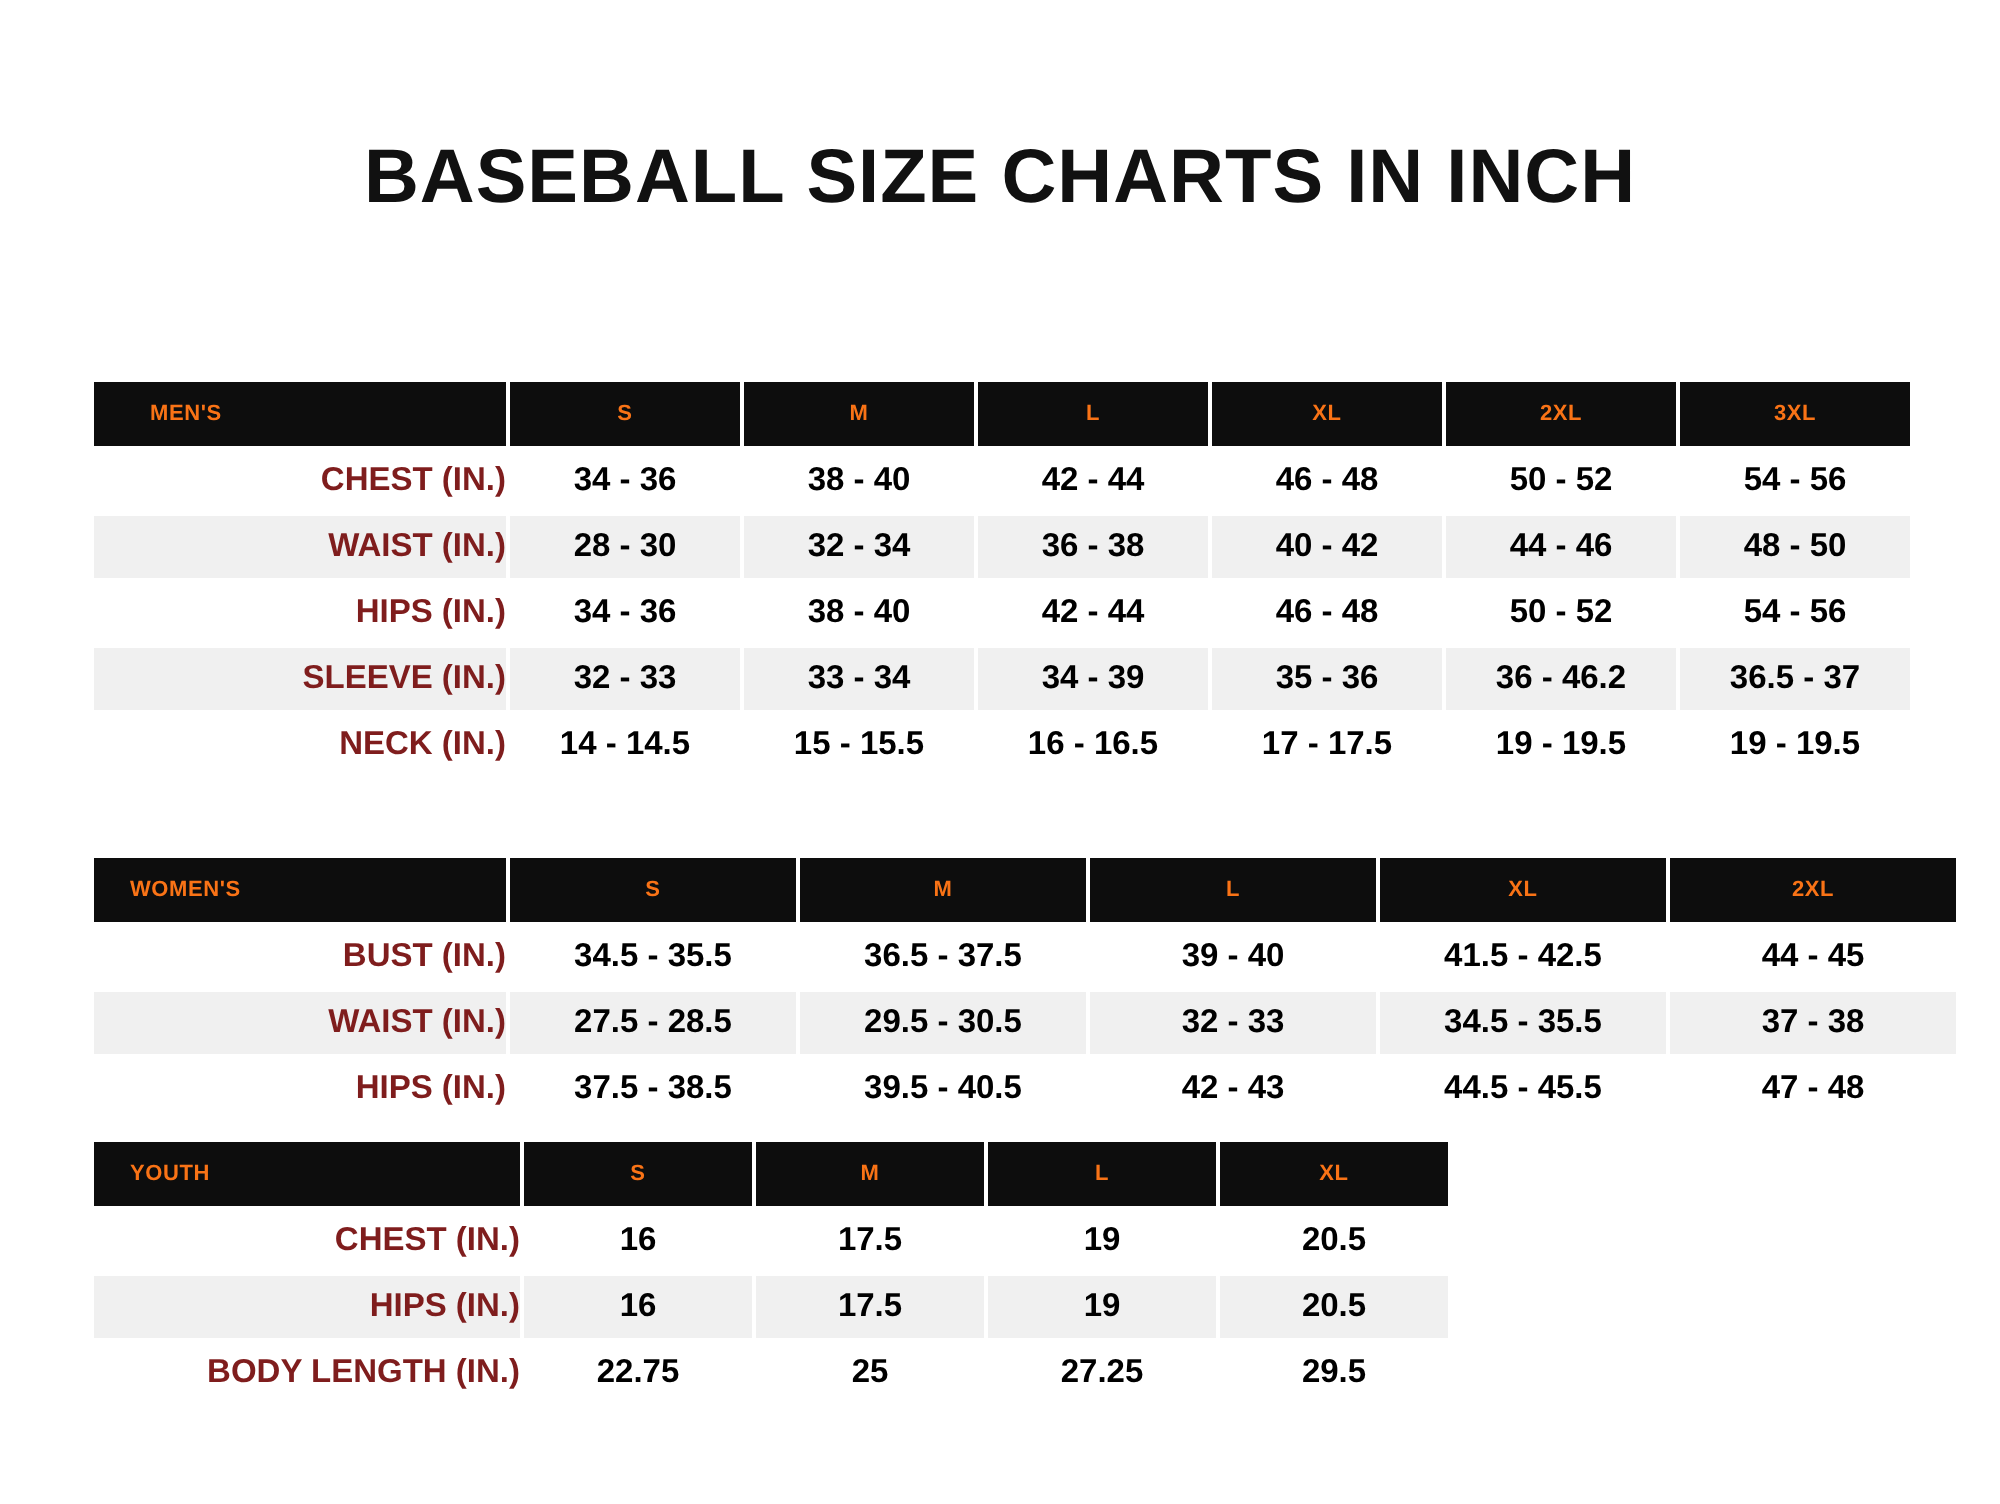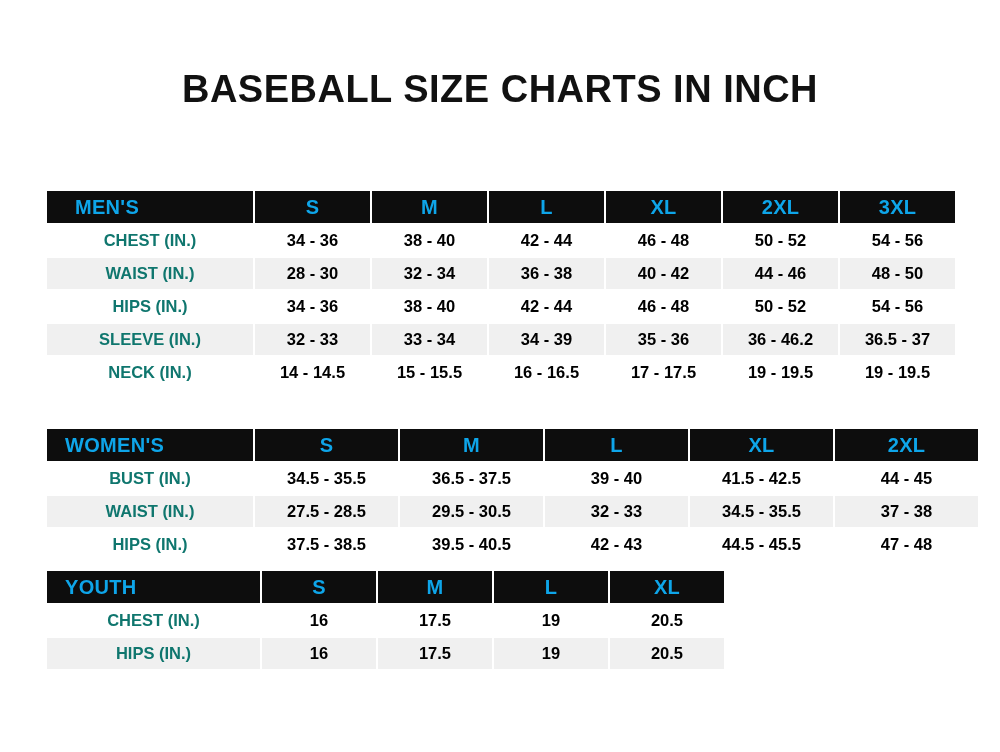--- a/index.html
+++ b/index.html
@@ -44,32 +44,32 @@
     text-align: center;
     vertical-align: middle;
     font-weight: bold;
     font-size: 16.5px;
     padding: 0;
     height: 31px;
     white-space: nowrap;
   }
   table.size-table thead th {
     background: #0d0d0d;
-    color: #0ea5e9;
-    font-size: 20px;
+    color: #f97316;
+    font-size: 11px;
     height: 32px;
     letter-spacing: 0.3px;
   }
   table.size-table thead th.rowhead {
     text-align: center;
   }
   table.size-table tbody td.rowhead {
     background: #ffffff;
-    color: #0f766e;
-    text-align: center;
+    color: #7f1d1d;
+    text-align: right;
   }
   table.size-table tbody tr.odd td {
     background: #f0f0f0;
   }
   table.size-table tbody tr.even td {
     background: #ffffff;
   }
 
   
   #mens-wrap {
@@ -273,17 +273,24 @@
           <td>19</td>
           <td>20.5</td>
         </tr>
         <tr class="odd">
           <td class="rowhead">HIPS (IN.)</td>
           <td>16</td>
           <td>17.5</td>
           <td>19</td>
           <td>20.5</td>
         </tr>
+        <tr class="even">
+          <td class="rowhead">BODY LENGTH (IN.)</td>
+          <td>22.75</td>
+          <td>25</td>
+          <td>27.25</td>
+          <td>29.5</td>
+        </tr>
       </tbody>
     </table>
   </div>
 
 </div>
 
 </body></html>

